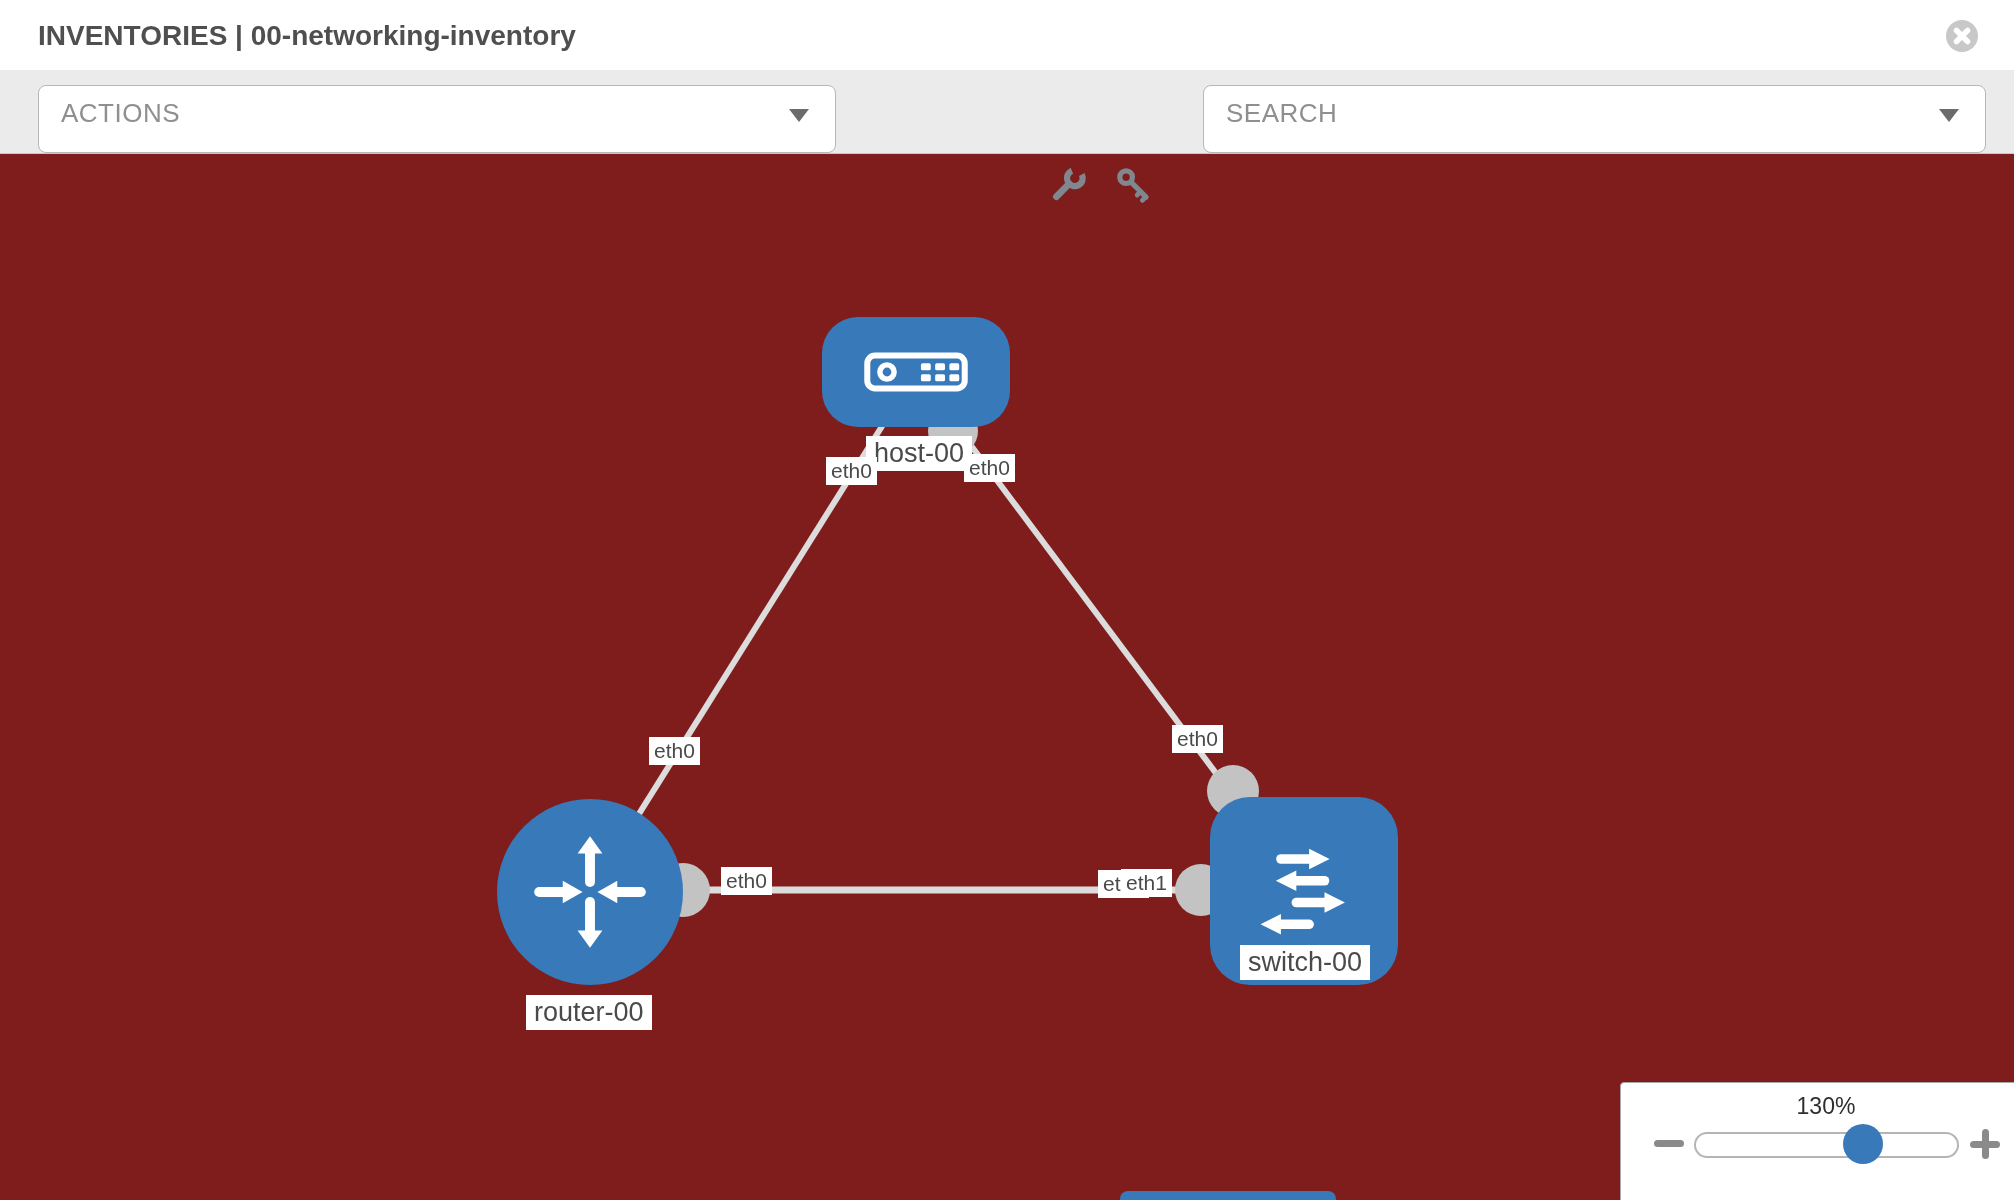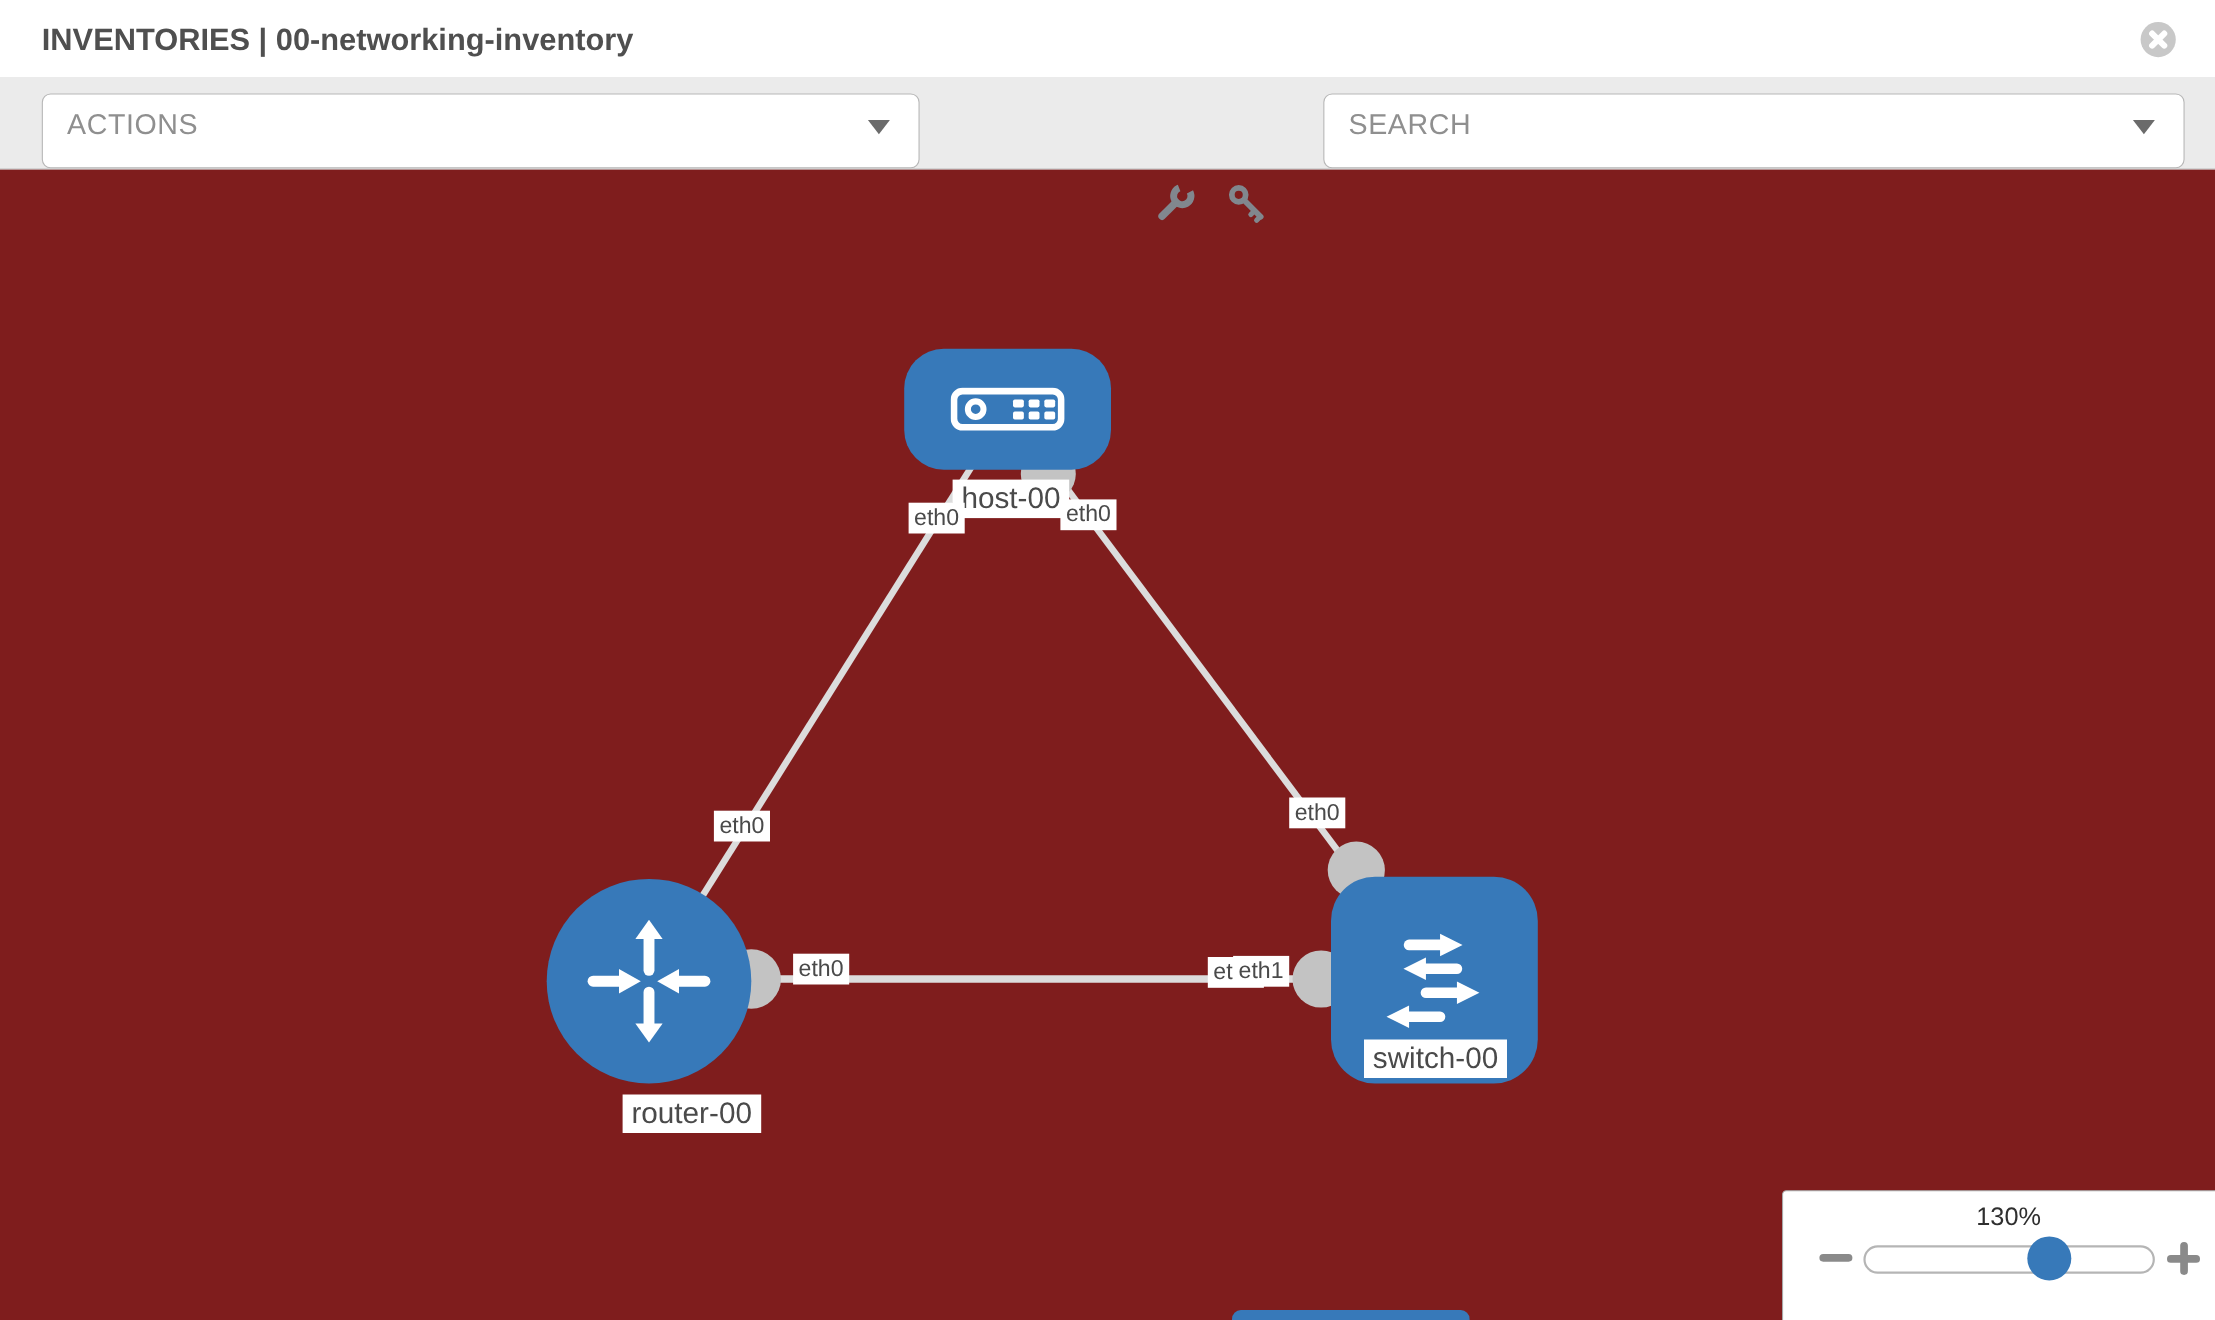--- a/index.html
+++ b/index.html
@@ -146,21 +146,21 @@
         <line x1="66" y1="42" x2="42" y2="42" stroke="#fff" stroke-width="7.5" stroke-linecap="round"></line>
         <polygon points="28,42 44,34 44,50" fill="#fff"></polygon>
         <line x1="44" y1="59" x2="68" y2="59" stroke="#fff" stroke-width="7.5" stroke-linecap="round"></line>
         <polygon points="82,59 66,51 66,67" fill="#fff"></polygon>
         <line x1="54" y1="76" x2="30" y2="76" stroke="#fff" stroke-width="7.5" stroke-linecap="round"></line>
         <polygon points="16,76 32,68 32,84" fill="#fff"></polygon>
       </svg>
     </div>
 
     <div class="chip node-label" style="left:866px;top:283px;">host-00</div>
-    <div class="chip node-label" style="left:526px;top:842px;margin-left:40px;">router-00</div>
+    <div class="chip node-label" style="left:526px;top:842px;">router-00</div>
     <div class="chip node-label" style="left:1240px;top:792px;">switch-00</div>
 
     <div class="chip if-label" style="left:826px;top:304px;">eth0</div>
     <div class="chip if-label" style="left:964px;top:301px;">eth0</div>
     <div class="chip if-label" style="left:649px;top:584px;">eth0</div>
     <div class="chip if-label" style="left:1172px;top:572px;">eth0</div>
     <div class="chip if-label" style="left:721px;top:714px;">eth0</div>
     <div class="chip if-label" style="left:1098px;top:717px;">eth0</div>
     <div class="chip if-label" style="left:1121px;top:716px;">eth1</div>
 

